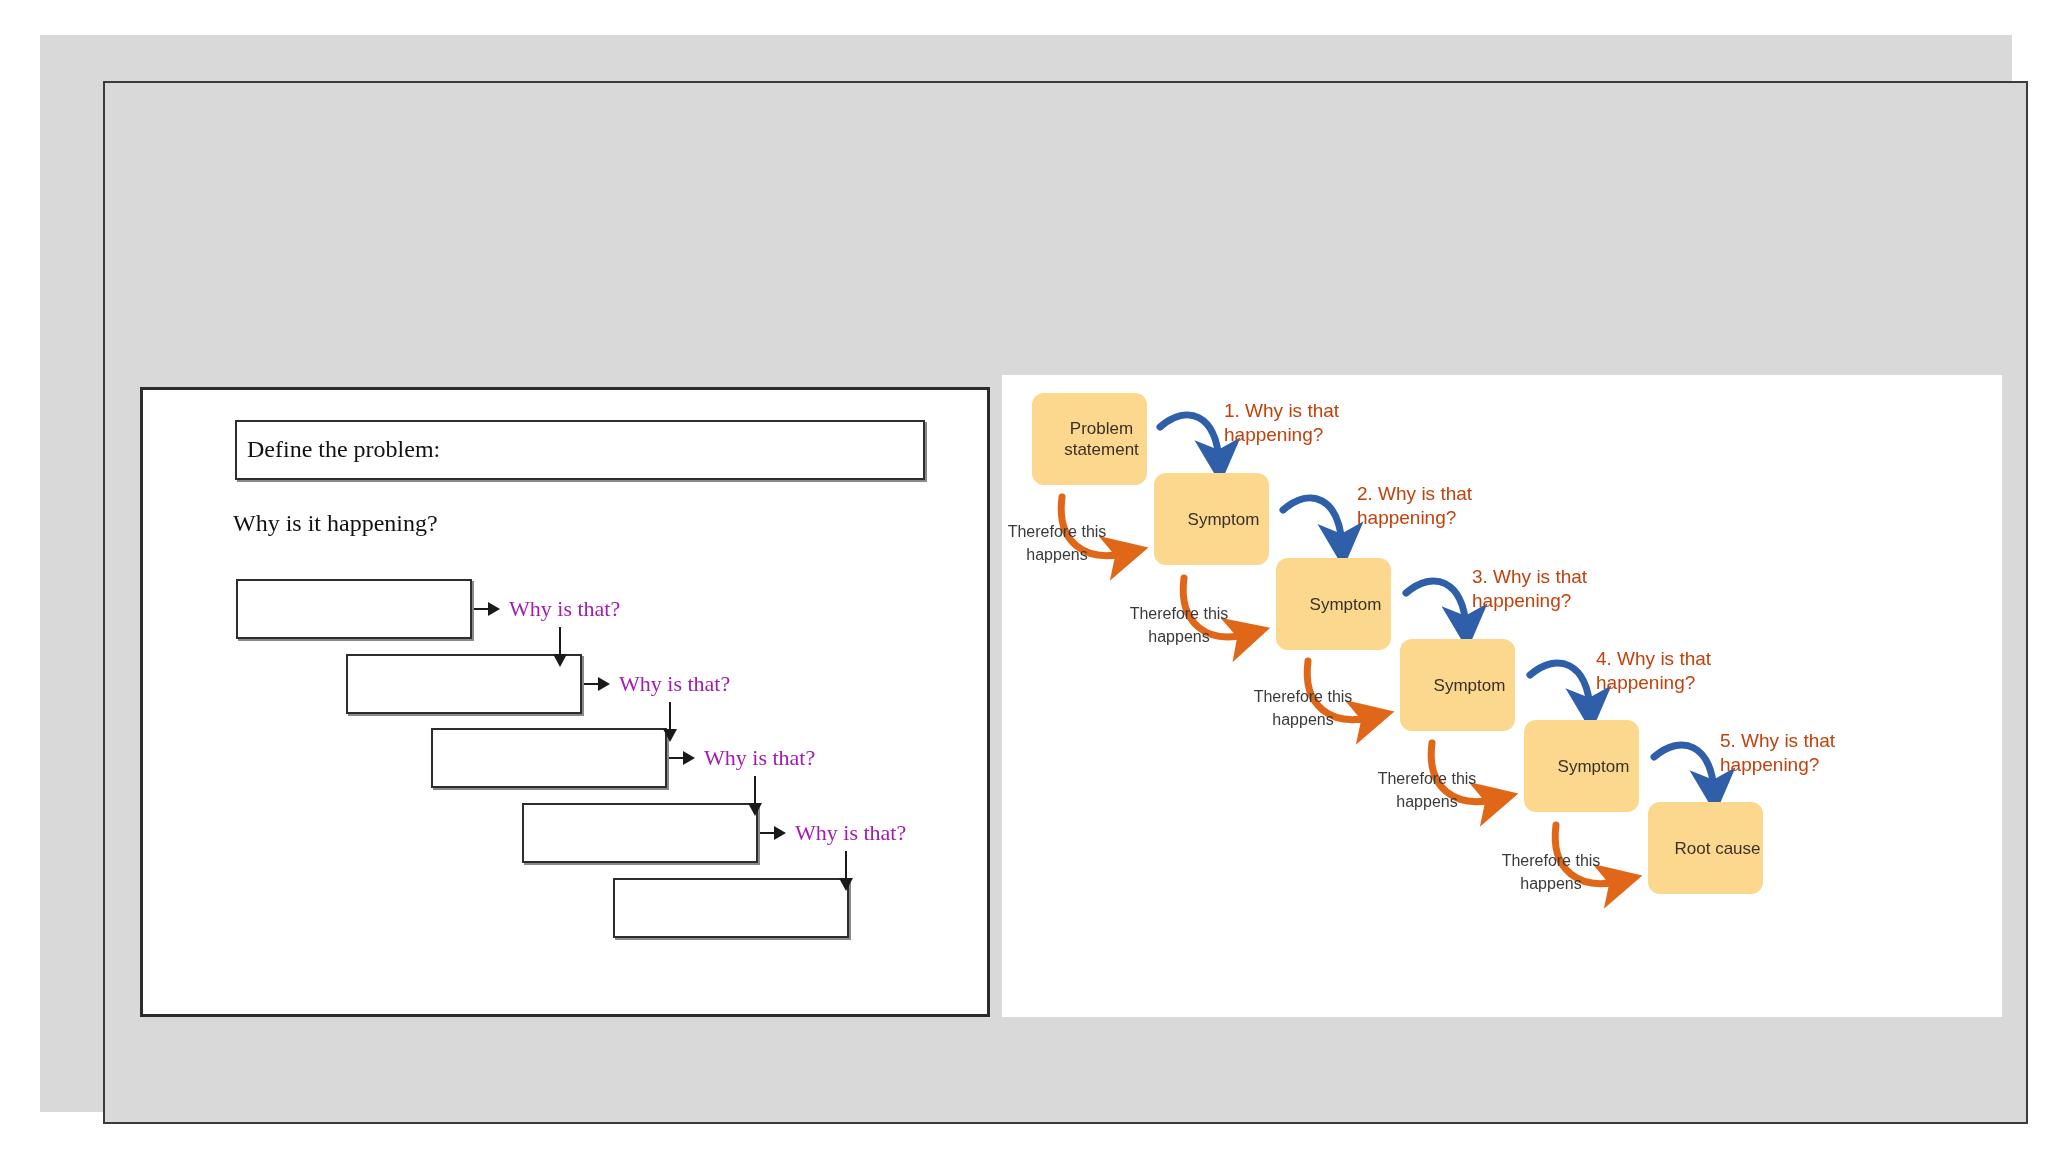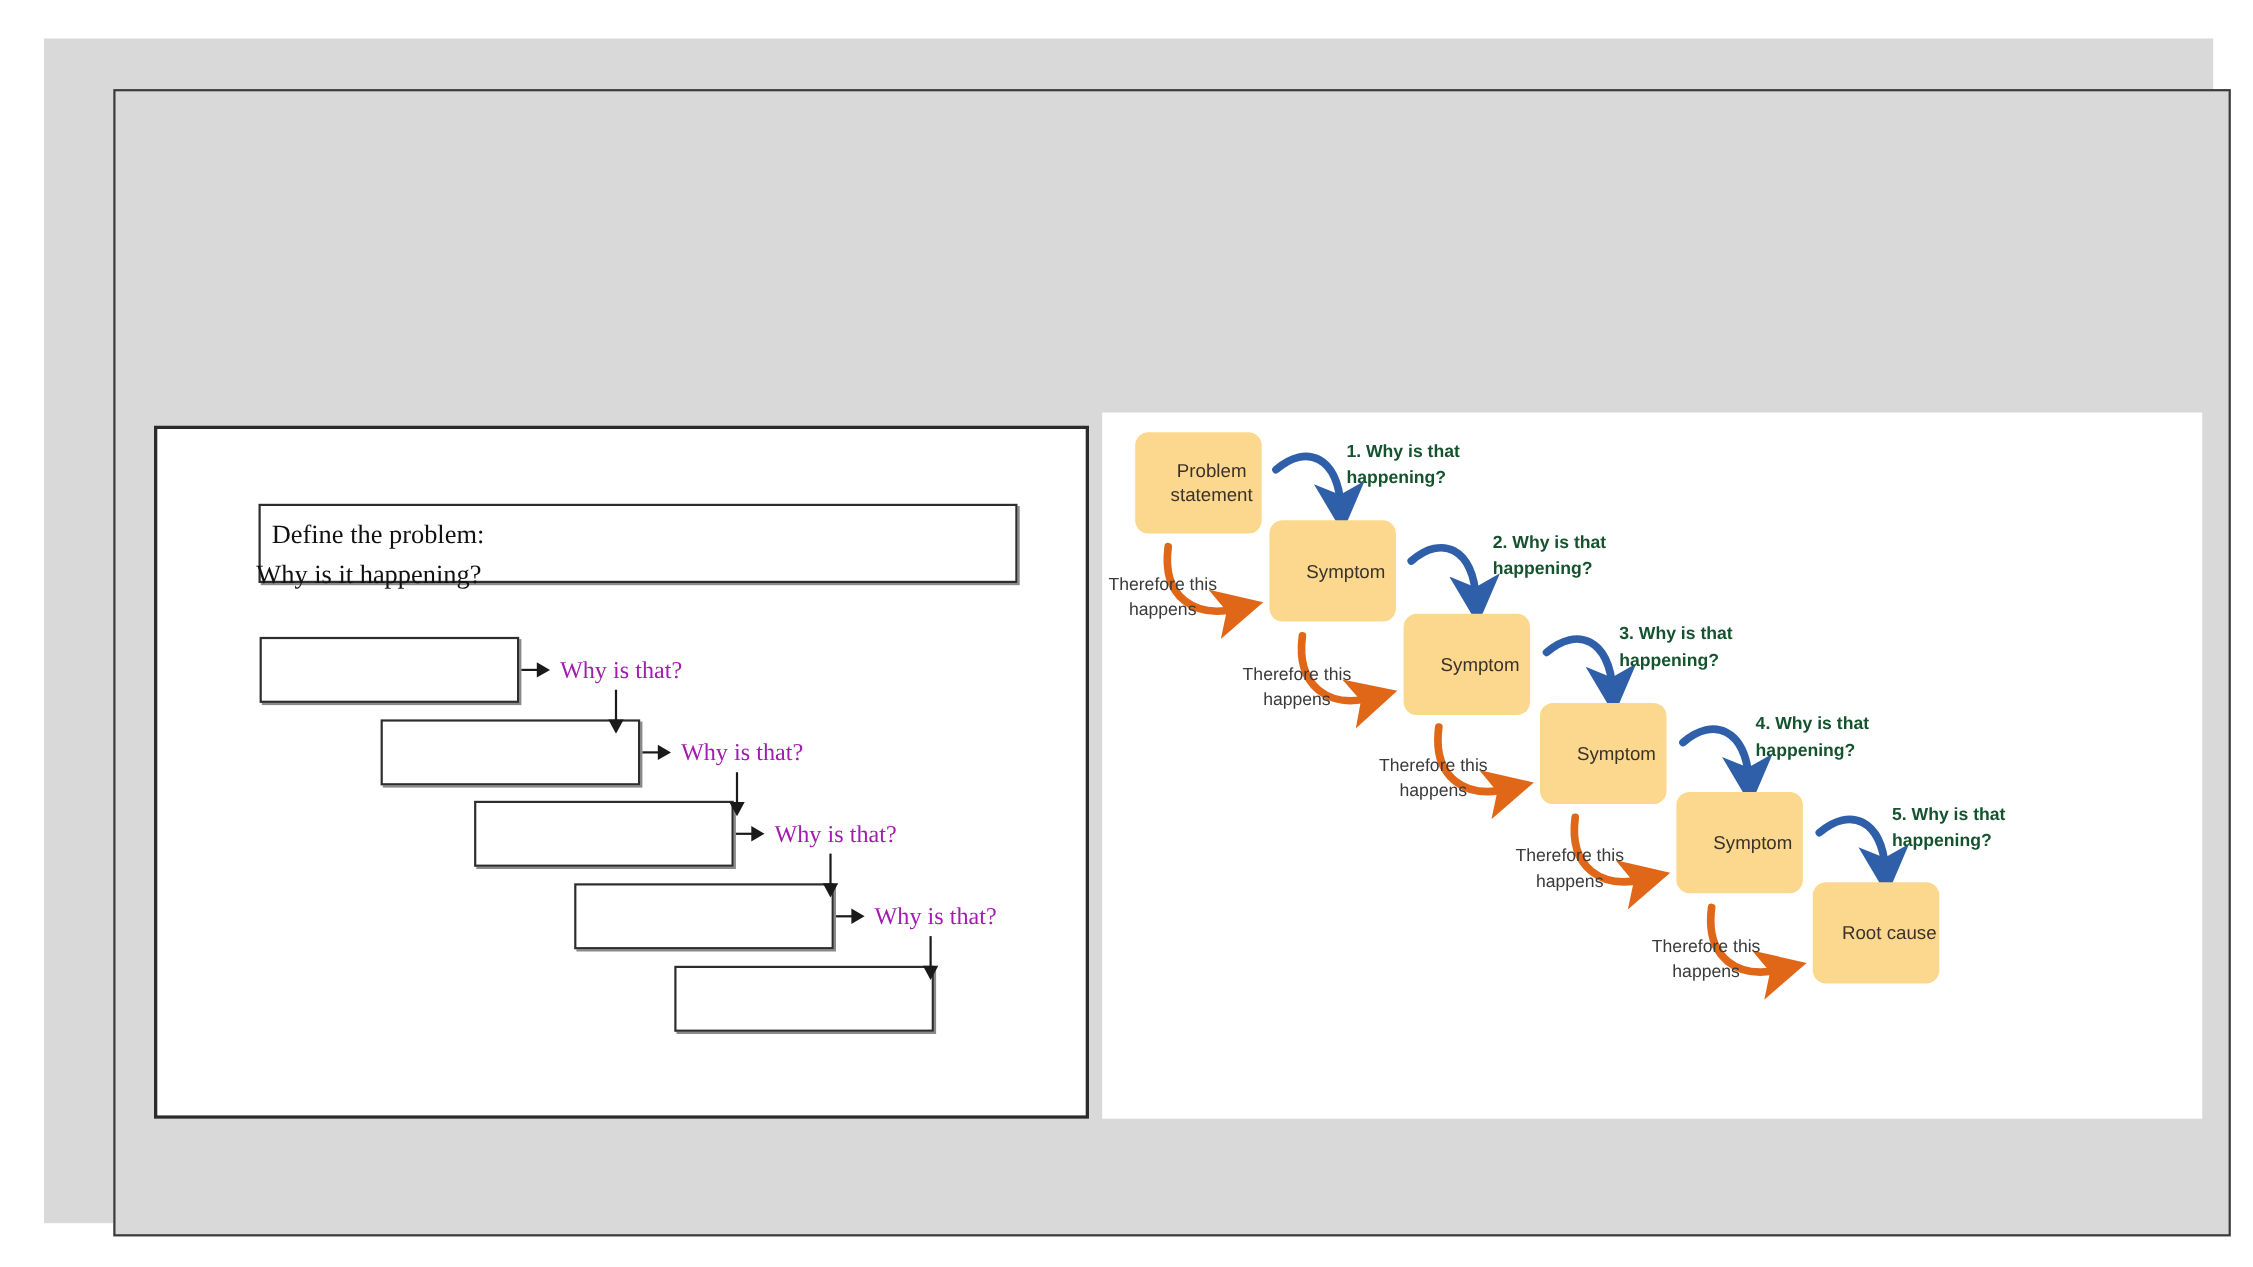--- a/index.html
+++ b/index.html
@@ -17,21 +17,21 @@
 
   
   #left-panel{
     position:absolute;left:100px;top:352px;width:850px;height:630px;
     background:#ffffff;border:3px solid #2b2b2b;box-sizing:border-box;
   }
   .lbox{
     position:absolute;background:#ffffff;border:2px solid #2d2d2d;
     box-shadow:2px 2px 0 0 #8a8a8a;box-sizing:border-box;
   }
-  #define-box{left:92px;top:30px;width:690px;height:72px;margin-top:38px;}
+  #define-box{left:92px;top:30px;width:690px;height:60px;}
   #define-label{
     position:absolute;left:10px;top:14px;font-size:24px;color:#111;
     white-space:nowrap;
   }
   #why-happening{
     position:absolute;left:90px;top:120px;font-size:24px;color:#111;
     white-space:nowrap;
   }
   .note-line{font-size:21px;color:#111;line-height:31px;white-space:nowrap;}
   #note-block{position:absolute;left:44px;top:270px;width:250px;}
@@ -80,21 +80,21 @@
   }
   #sbox0{left:30px; top:18px;  width:115px;height:92px;}
   #sbox1{left:152px;top:98px;  width:115px;height:92px;}
   #sbox2{left:274px;top:183px; width:115px;height:92px;}
   #sbox3{left:398px;top:264px; width:115px;height:92px;}
   #sbox4{left:522px;top:345px; width:115px;height:92px;}
   #sbox5{left:646px;top:427px; width:115px;height:92px;}
 
   .qlabel{
     position:absolute;font-family:"Liberation Sans",sans-serif;
-    font-size:16px;color:#14532d;line-height:24px;white-space:nowrap;font-weight:bold;
+    font-size:19px;color:#c2410c;line-height:24px;white-space:nowrap;
   }
   .tlabel{
     position:absolute;font-family:"Liberation Sans",sans-serif;
     font-size:16px;color:#3a3a3a;line-height:23px;text-align:center;
     white-space:nowrap;
   }
   .arrow-svg{position:absolute;overflow:visible;}
 </style>
 </head>
 <body>

